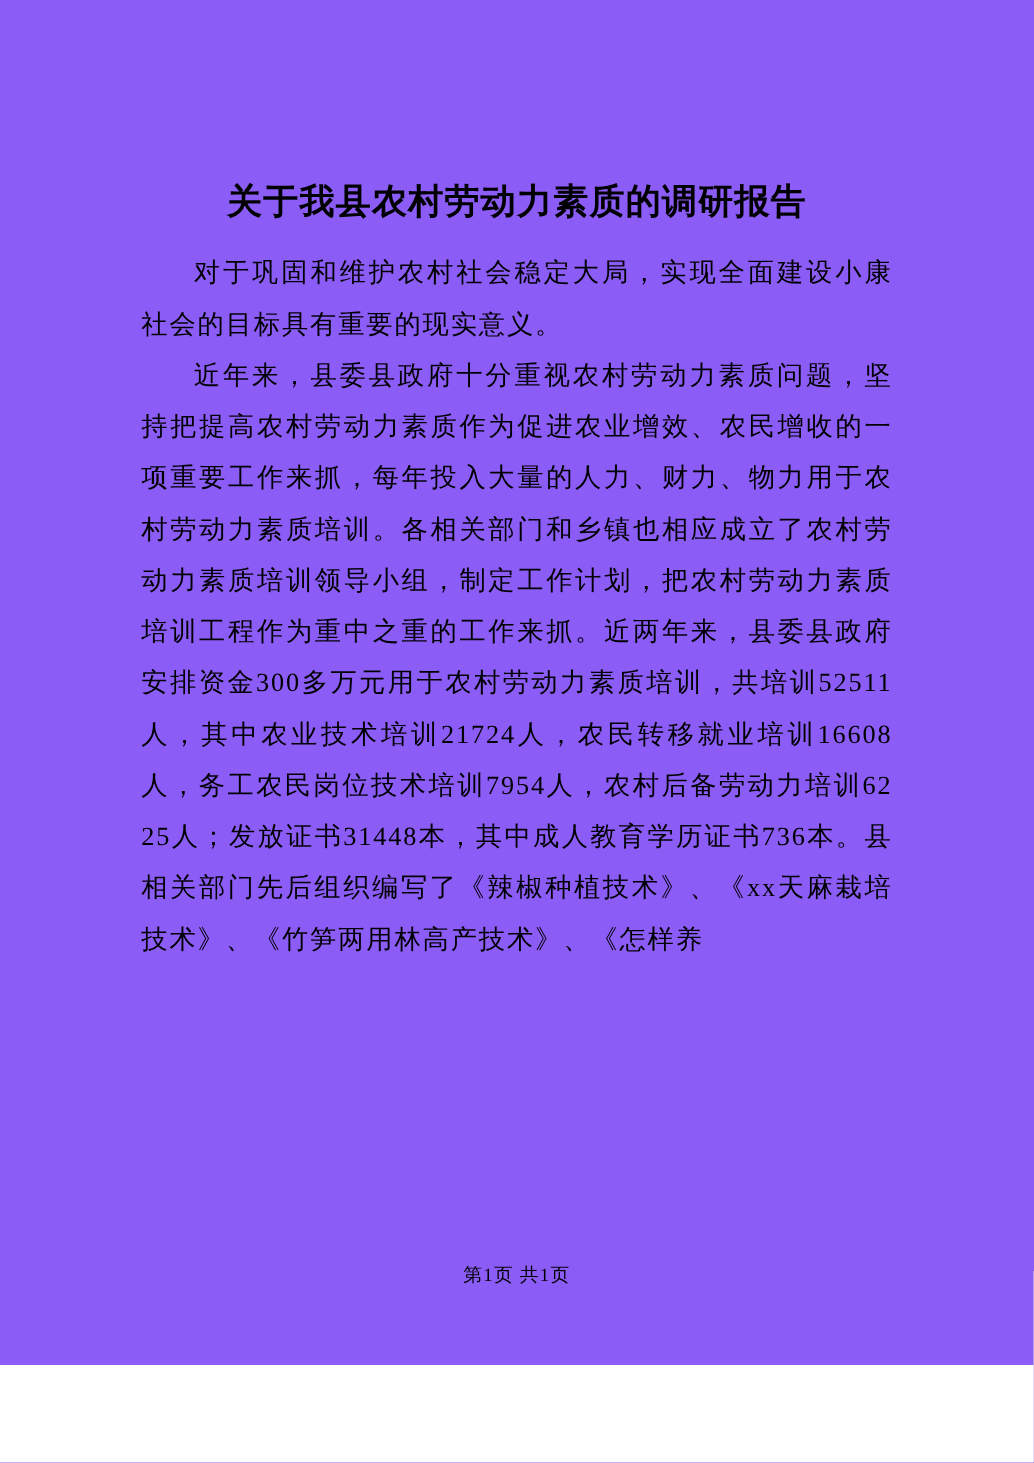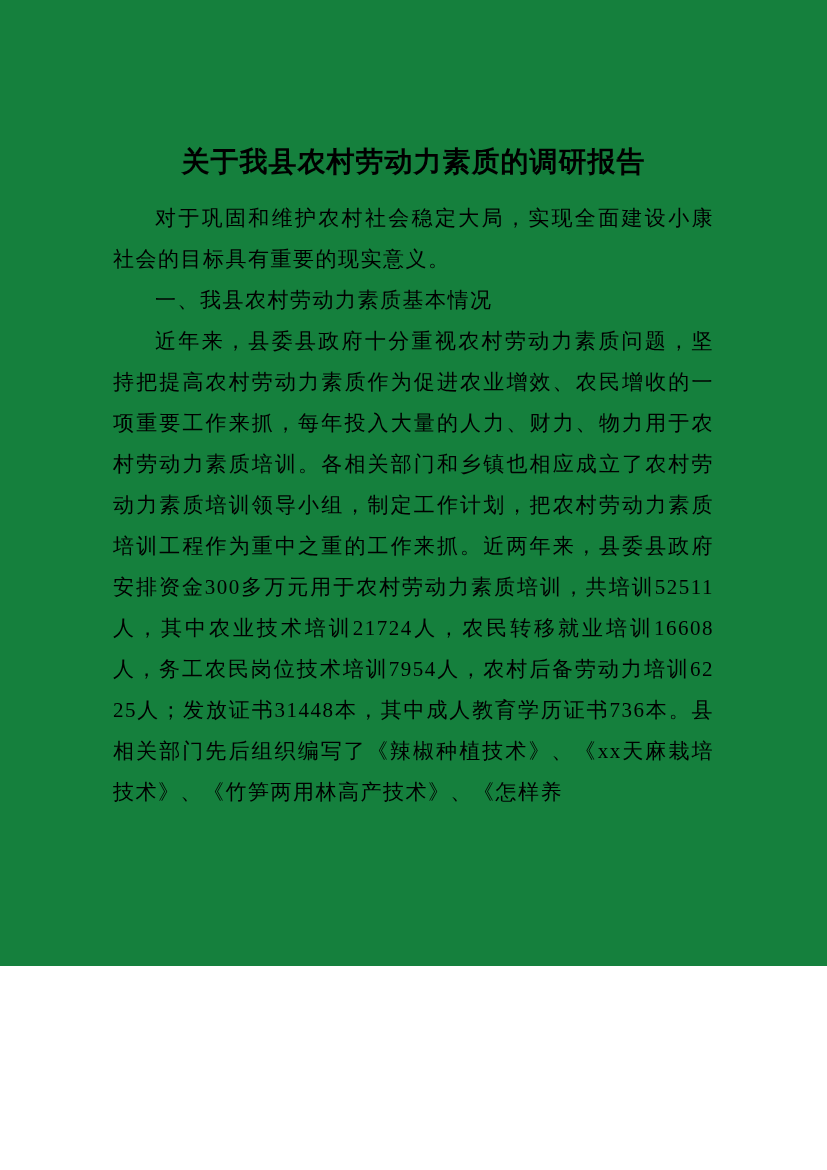--- a/index.html
+++ b/index.html
@@ -3,22 +3,22 @@
 <meta charset="utf-8">
 <style>
   html, body {
     margin: 0;
     padding: 0;
     background: #ffffff;
   }
   .page {
     position: relative;
     width: 827px;
-    height: 966px;
-    background: #15803d;
+    height: 1092px;
+    background: #8b5cf6;
     overflow: hidden;
     font-family: "Liberation Serif", "DejaVu Serif", serif;
     color: #000000;
   }
   .content {
     position: absolute;
     top: 140px;
     left: 113px;
     width: 601px;
   }
@@ -52,17 +52,17 @@
   }
 </style>
 </head>
 <body>
 
 <div class="page">
   <div class="content">
     <h1 class="doc-title">关于我县农村劳动力素质的调研报告</h1>
     <div class="body-text">
       <p>对于巩固和维护农村社会稳定大局，实现全面建设小康社会的目标具有重要的现实意义。</p>
-      <p>一、我县农村劳动力素质基本情况</p>
       <p>近年来，县委县政府十分重视农村劳动力素质问题，坚持把提高农村劳动力素质作为促进农业增效、农民增收的一项重要工作来抓，每年投入大量的人力、财力、物力用于农村劳动力素质培训。各相关部门和乡镇也相应成立了农村劳动力素质培训领导小组，制定工作计划，把农村劳动力素质培训工程作为重中之重的工作来抓。近两年来，县委县政府安排资金300多万元用于农村劳动力素质培训，共培训52511人，其中农业技术培训21724人，农民转移就业培训16608人，务工农民岗位技术培训7954人，农村后备劳动力培训6225人；发放证书31448本，其中成人教育学历证书736本。县相关部门先后组织编写了《辣椒种植技术》、《xx天麻栽培技术》、《竹笋两用林高产技术》、《怎样养</p>
     </div>
   </div>
+  <div class="footer">第1页  共1页</div>
 </div>
 
 </body></html>

